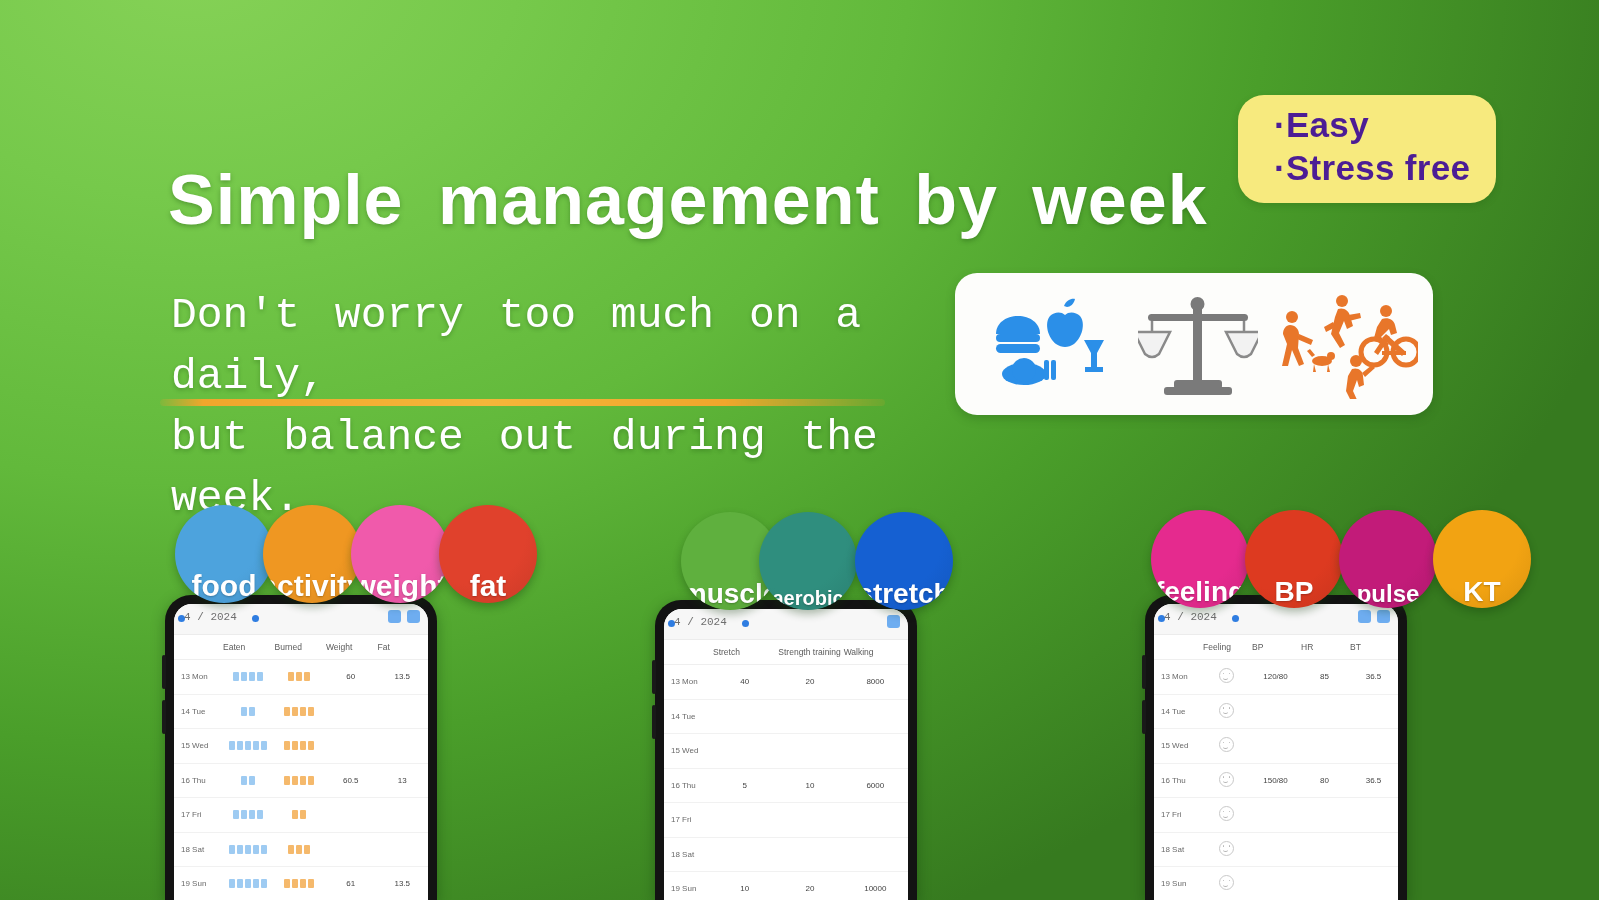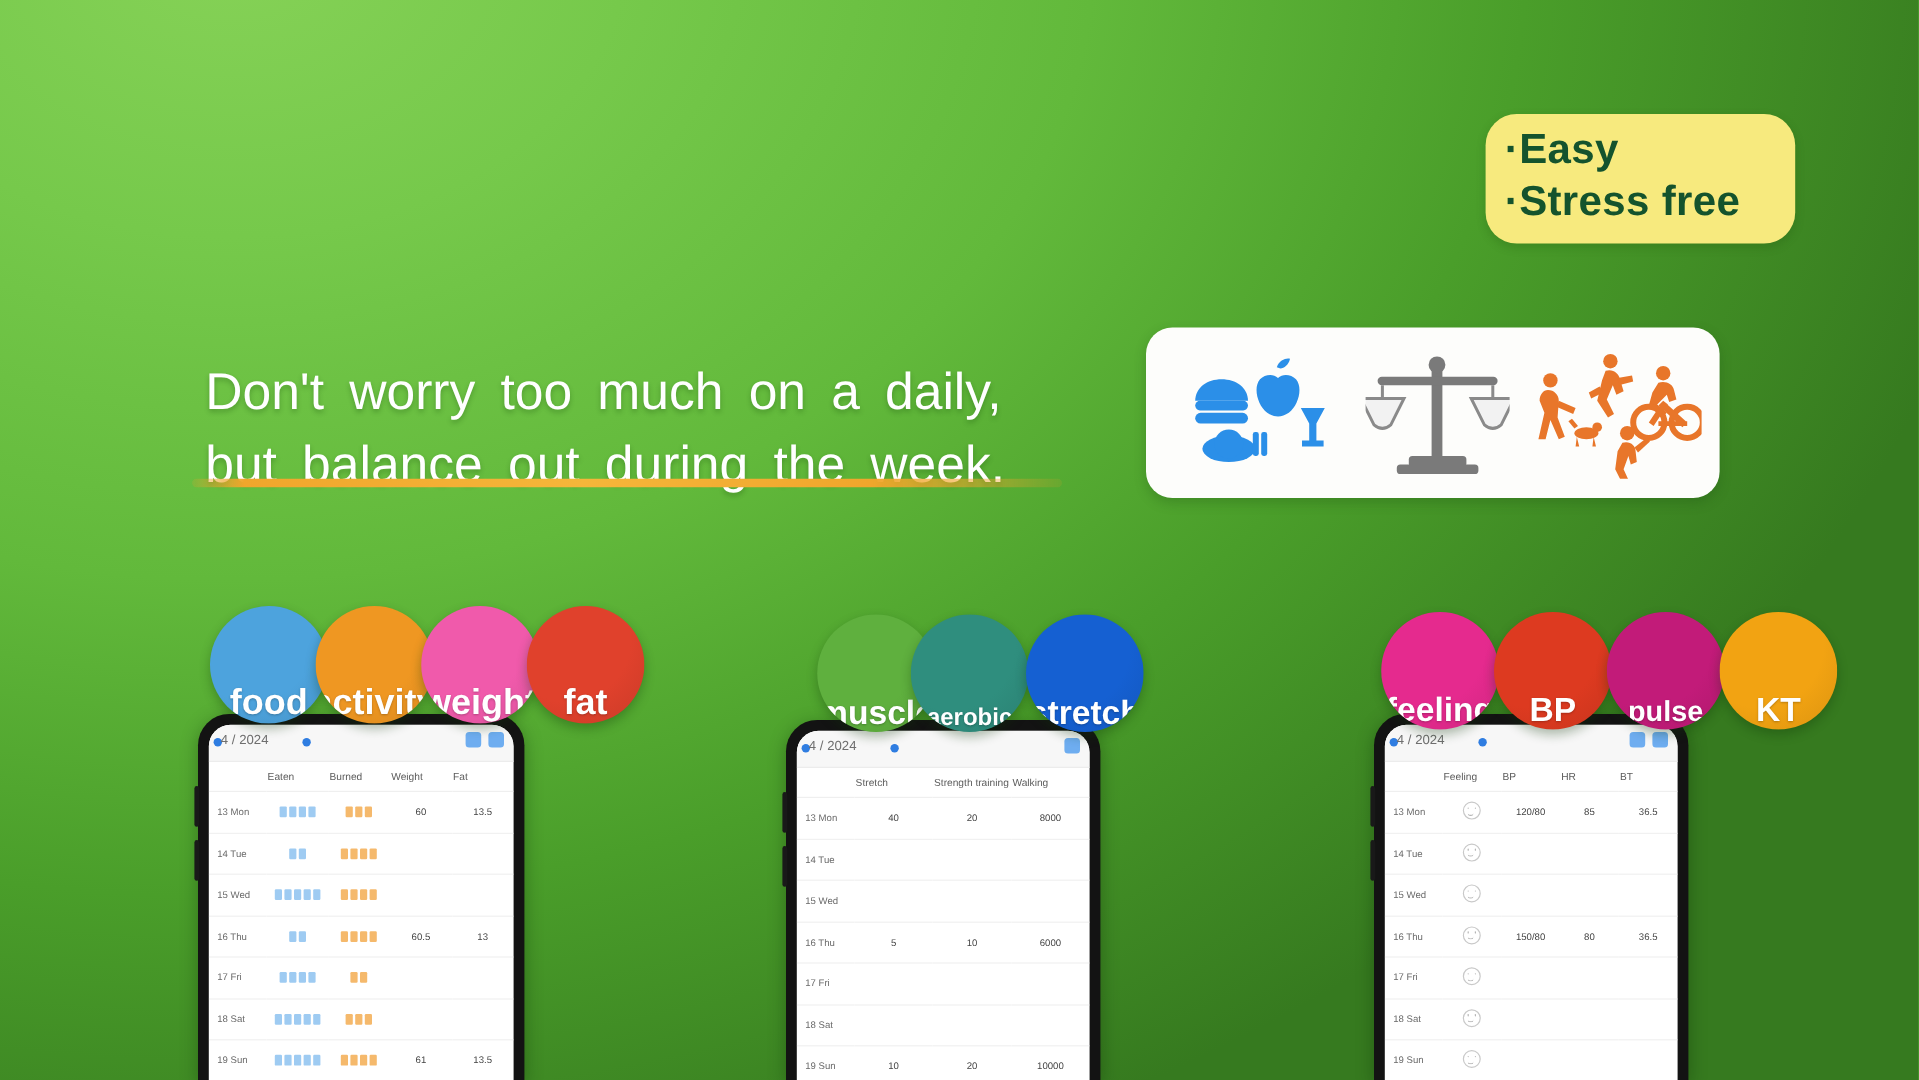--- a/index.html
+++ b/index.html
@@ -40,41 +40,42 @@
     left: 1238px;
     top: 95px;
     width: 258px;
     height: 108px;
     background: #f7ea7e;
     border-radius: 26px;
     box-shadow: 0 3px 7px rgba(30,80,15,0.22);
   }
   .badge-line {
     position: absolute;
-    left: 16px;
-    color: #14532d;
+    left: 36px;
+    color: #4c1d95;
     font-size: 35px;
     font-weight: bold;
     letter-spacing: 0.3px;
     white-space: nowrap;
   }
   .badge-line.l1 { top: 10px; }
   .badge-line.l2 { top: 53px; }
 
   
   .subtitle {
     position: absolute;
     left: 171px;
-    top: 297px;
+    top: 285px;
     width: 740px;
     font-size: 43px;
     line-height: 61px;
     color: #ffffff;
     word-spacing: 9px;
     text-shadow: 0 2px 4px rgba(20,70,10,0.3);
+    font-family: Liberation Mono, monospace;
   }
   .underline {
     position: absolute;
     left: 160px;
     top: 399px;
     width: 725px;
     height: 7px;
     border-radius: 4px;
     background: linear-gradient(90deg,
        rgba(242,160,40,0.15) 0%,
@@ -139,20 +140,21 @@
     background: #f7f7f7;
     border-bottom: 1px solid #ececec;
   }
   .sb-date {
     position: absolute;
     left: 10px;
     top: 7px;
     font-size: 11px;
     color: #6f6f6f;
     white-space: nowrap;
+    font-family: Liberation Mono, monospace;
   }
   .sb-dot {
     position: absolute;
     top: 11px;
     width: 7px;
     height: 7px;
     border-radius: 50%;
     background: #2f7de1;
   }
   .sb-icons {
@@ -257,20 +259,21 @@
     overflow: hidden;
     white-space: nowrap;
   }
   .bubble span { pointer-events: none; }
 </style>
 </head>
 <body>
 
 <div id="stage">
 
+  <h1 class="headline">Simple  management  by  week</h1>
 
   <div class="badge">
     <div class="badge-line l1">·Easy</div>
     <div class="badge-line l2">·Stress free</div>
   </div>
 
   <div class="subtitle">
     <div>Don't worry too much on a daily,</div>
     <div>but balance out during the week.</div>
   </div>

